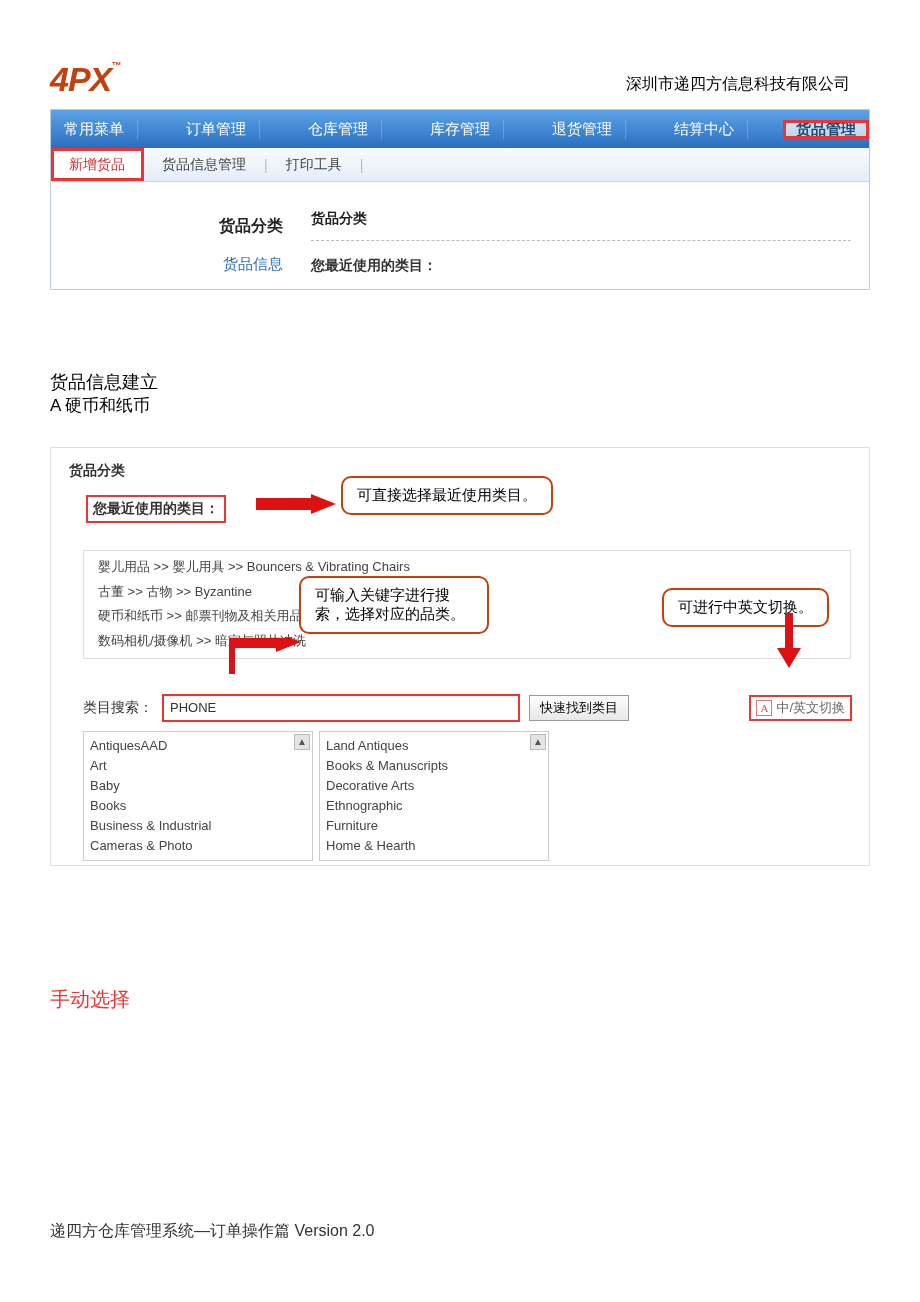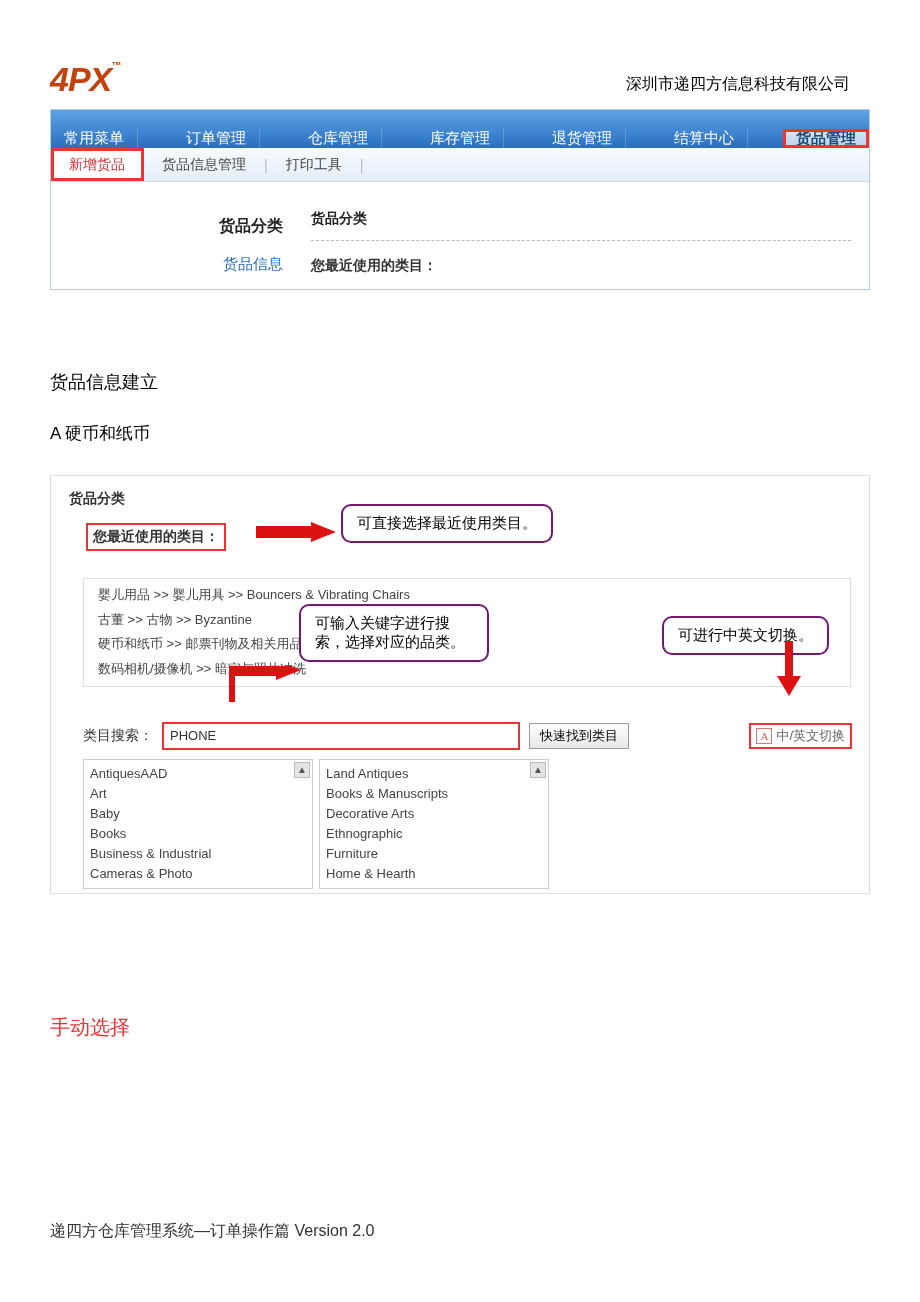--- a/index.html
+++ b/index.html
@@ -15,21 +15,21 @@
   }
   .logo-row { display: flex; align-items: flex-end; justify-content: space-between; margin-bottom: 10px; }
   .logo { font-family: Arial, sans-serif; font-weight: 900; font-size: 34px; color: #c2410c; font-style: italic; letter-spacing: -1px; }
   .logo sup { font-size: 10px; vertical-align: top; }
   .company { font-size: 16px; color: #000; margin-right: 20px; padding-bottom: 4px; }
 
   .app-frame { border: 1px solid #bcd; margin-top: 4px; }
   .navbar {
     height: 38px;
     background: linear-gradient(to bottom, #5ca3e6 0%, #2a6fbf 100%);
-    display: flex; align-items: flex-end; gap: 35px;
+    display: flex; align-items: center; gap: 35px;
   }
   .nav-item {
     flex: 1; color: #fff; font-size: 15px; display: flex; align-items: center;
     justify-content: center; border-right: 1px solid rgba(255,255,255,.2);
     cursor: pointer;
   }
   .nav-item:last-child { border-right: none; }
   .nav-item.hl { outline: 3px solid #e33; outline-offset: -3px; background: linear-gradient(to bottom,#d7e7f6,#b9d2ea); color: #1a4a7a; font-weight: bold;}
   .subnav {
     height: 34px; background: linear-gradient(to bottom,#f6fbff,#e4eef8);
@@ -46,32 +46,32 @@
 
   .panel-row { display:flex; padding: 28px 0 14px 0; }
   .side-col { width: 260px; text-align: right; padding-right: 28px; }
   .side-title { font-weight:bold; font-size:16px; color:#222; margin-bottom:18px; margin-top:6px;}
   .side-link  { color:#2a6fbf; font-size:15px; cursor:pointer; margin-top:8px;}
   .main-col { flex:1; }
   .main-head { font-weight:bold; color:#222; border-bottom:1px dashed #bbb; padding-bottom:12px; margin-right:18px;}
   .recent-label { font-weight:bold; margin-top:16px; color:#333; }
 
   .doc-text { margin-top: 80px; }
-  .doc-text .h1 { font-size:18px; color:#000; font-weight:500; margin-bottom:28px;}
+  .doc-text .h1 { font-size:18px; color:#000; font-weight:500; }
   .doc-text .h2 { font-size:17px; color:#000; margin-bottom:30px; }
 
   
   .panel2 { border:1px solid #ddd; padding: 12px 18px 4px 18px; position:relative; }
   .panel2-title { font-weight:bold; color:#333; padding: 2px 0 10px 0;}
   .recent-box {
     display:inline-block; font-weight:bold; color:#333;
     padding:4px 6px; outline:2px solid #e33; outline-offset:-1px; margin: 6px 0 0 18px;
   }
   .callout {
-    position:absolute; border:2px solid #701a75; border-radius:10px;
+    position:absolute; border:2px solid #c2410c; border-radius:10px;
     background:#fff; padding:8px 14px; font-size:15px; color:#000;
   }
   .list-box {
     border:1px solid #ddd; padding:4px 14px; margin: 14px 0 0 14px;
     font-size:13px; color:#444; line-height:1.9;
   }
   .list-box .row { cursor:pointer; }
   .arrow-r {
     position:absolute;
     height: 0;

